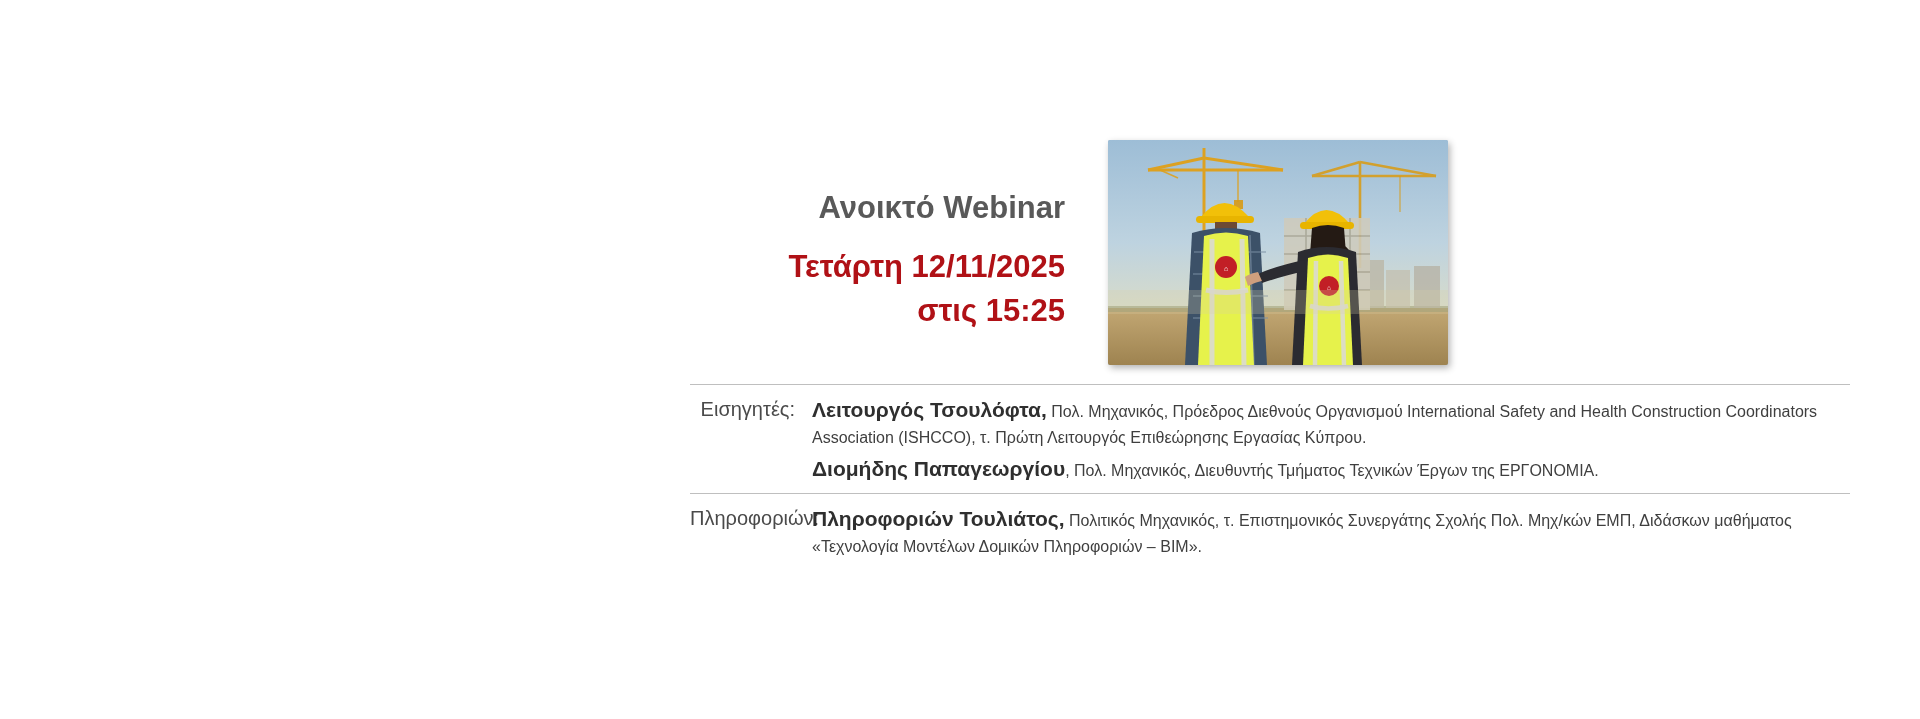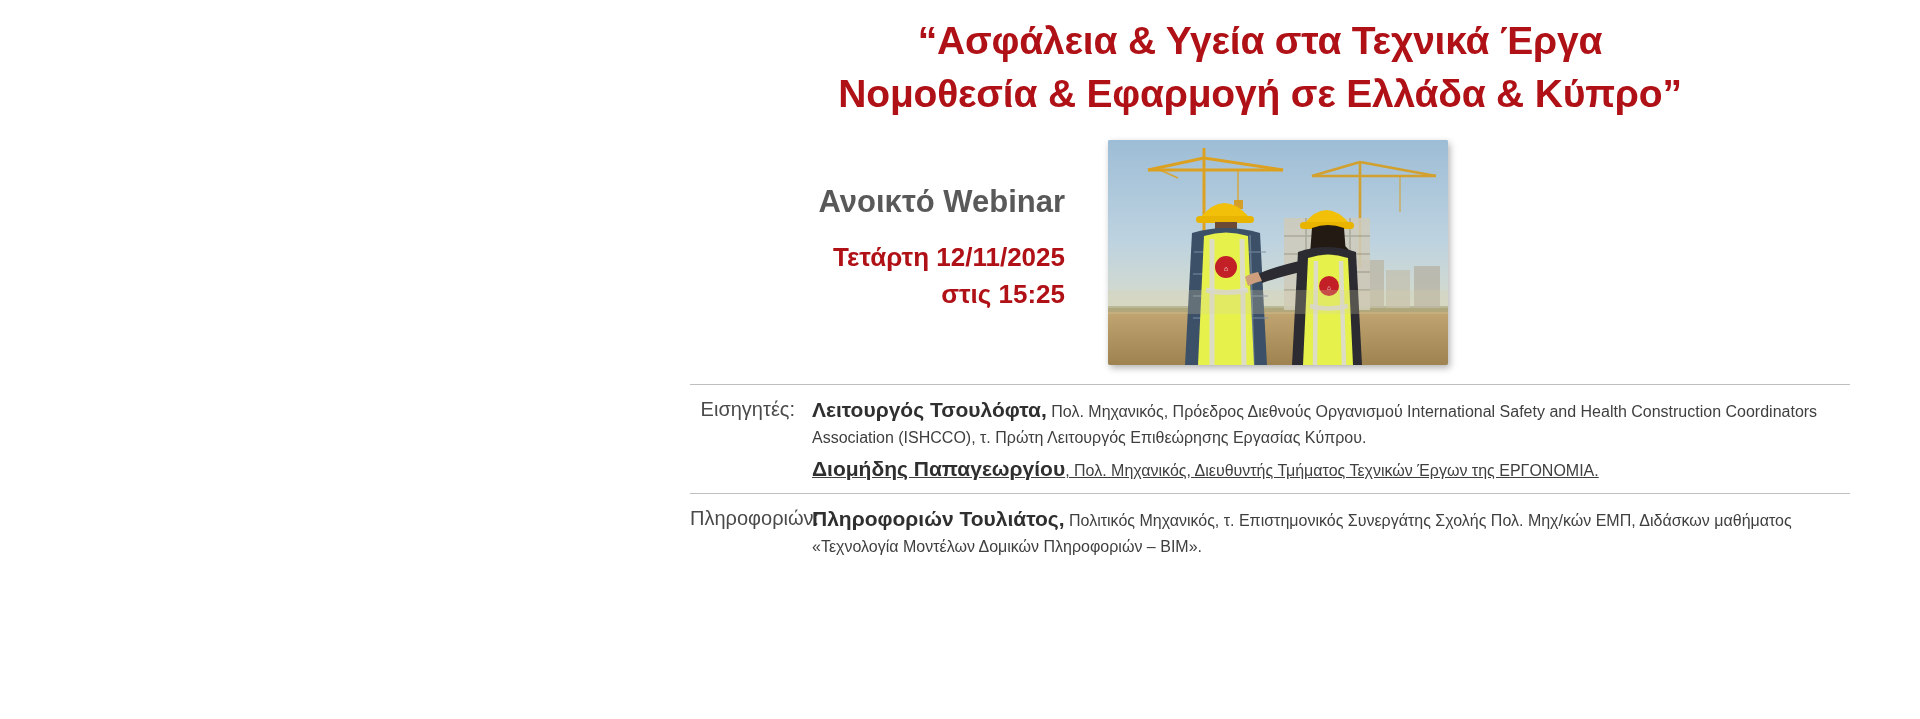--- a/index.html
+++ b/index.html
@@ -37,34 +37,34 @@
     font-size: 39px;
     line-height: 1.36;
     letter-spacing: -0.2px;
   }
   .title-line { display: block; white-space: nowrap; }
 
   
   .event-info {
     position: absolute;
     left: 640px;
-    top: 180px;
+    top: 186px;
     width: 425px;
     text-align: right;
   }
   .event-kind {
     font-size: 31px;
     font-weight: bold;
     color: #595959;
     line-height: 1.45;
     margin-bottom: 14px;
   }
   .event-date,
   .event-time {
-    font-size: 26px;
+    font-size: 31px;
     font-weight: bold;
     color: #b01116;
     line-height: 1.42;
   }
 
   
   .photo {
     position: absolute;
     left: 1108px;
     top: 140px;
@@ -113,31 +113,27 @@
   .person {
     font-size: 21px;
     font-weight: bold;
     color: #2f2f2f;
   }
   .person-desc {
     font-size: 16px;
     color: #3f3f3f;
   }
   .credit-para { margin: 0 0 2px 0; }
-  .credit-para + .credit-para { margin-top: 3px; text-decoration: underline; }
+  .credit-para + .credit-para { margin-top: 3px; }
 </style>
 </head>
 <body>
 
 <div class="slide">
 
-  <div class="title-block">
-    <span class="title-line">“Ασφάλεια &amp; Υγεία στα Τεχνικά Έργα</span>
-    <span class="title-line">Νομοθεσία &amp; Εφαρμογή σε Ελλάδα &amp; Κύπρο”</span>
-  </div>
 
   <div class="event-info">
     <div class="event-kind">Ανοικτό Webinar</div>
     <div class="event-date">Τετάρτη 12/11/2025</div>
     <div class="event-time">στις 15:25</div>
   </div>
 
   <div class="photo">
     <svg viewBox="0 0 340 225" preserveAspectRatio="none">
       <defs>

